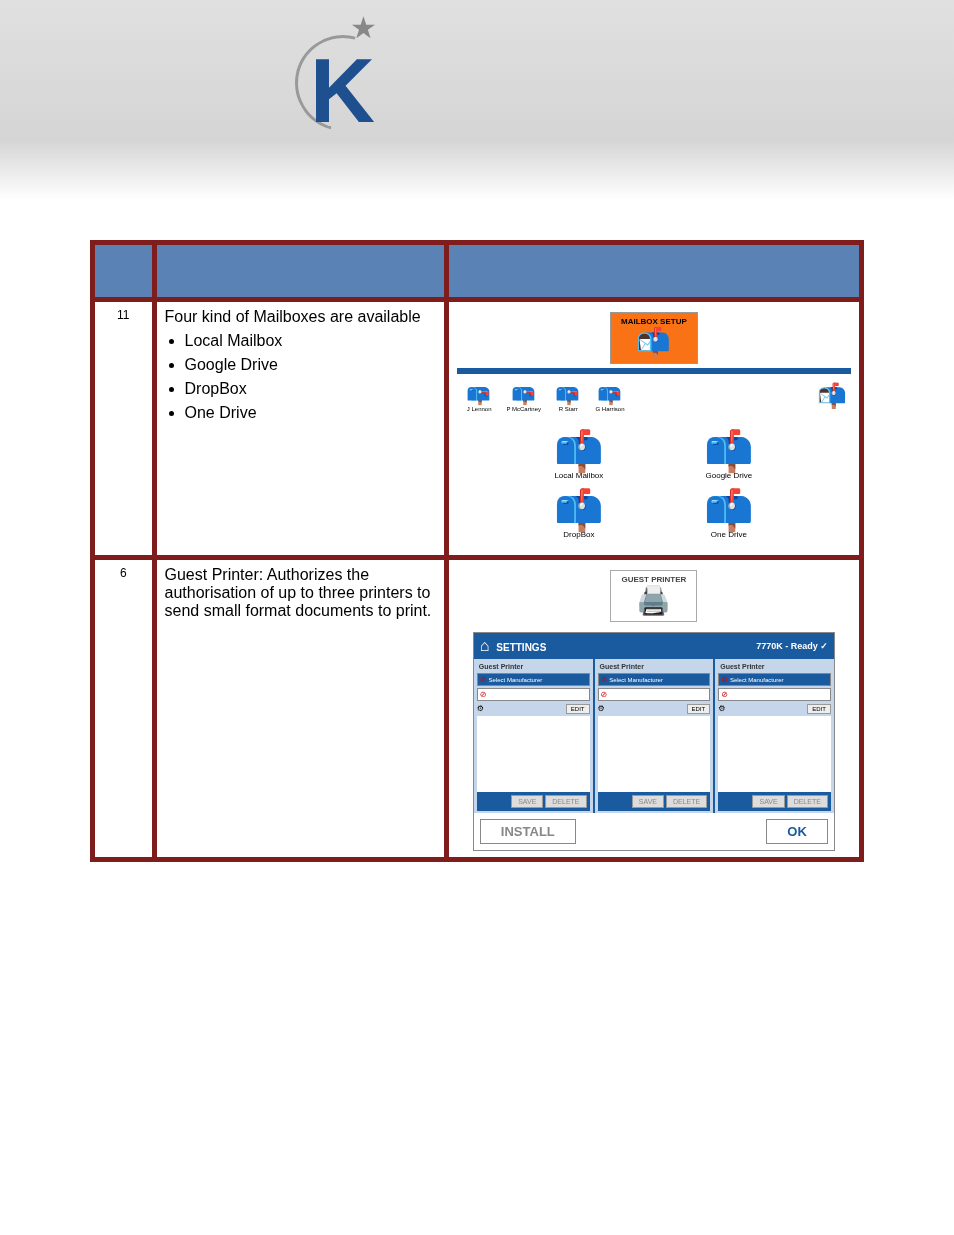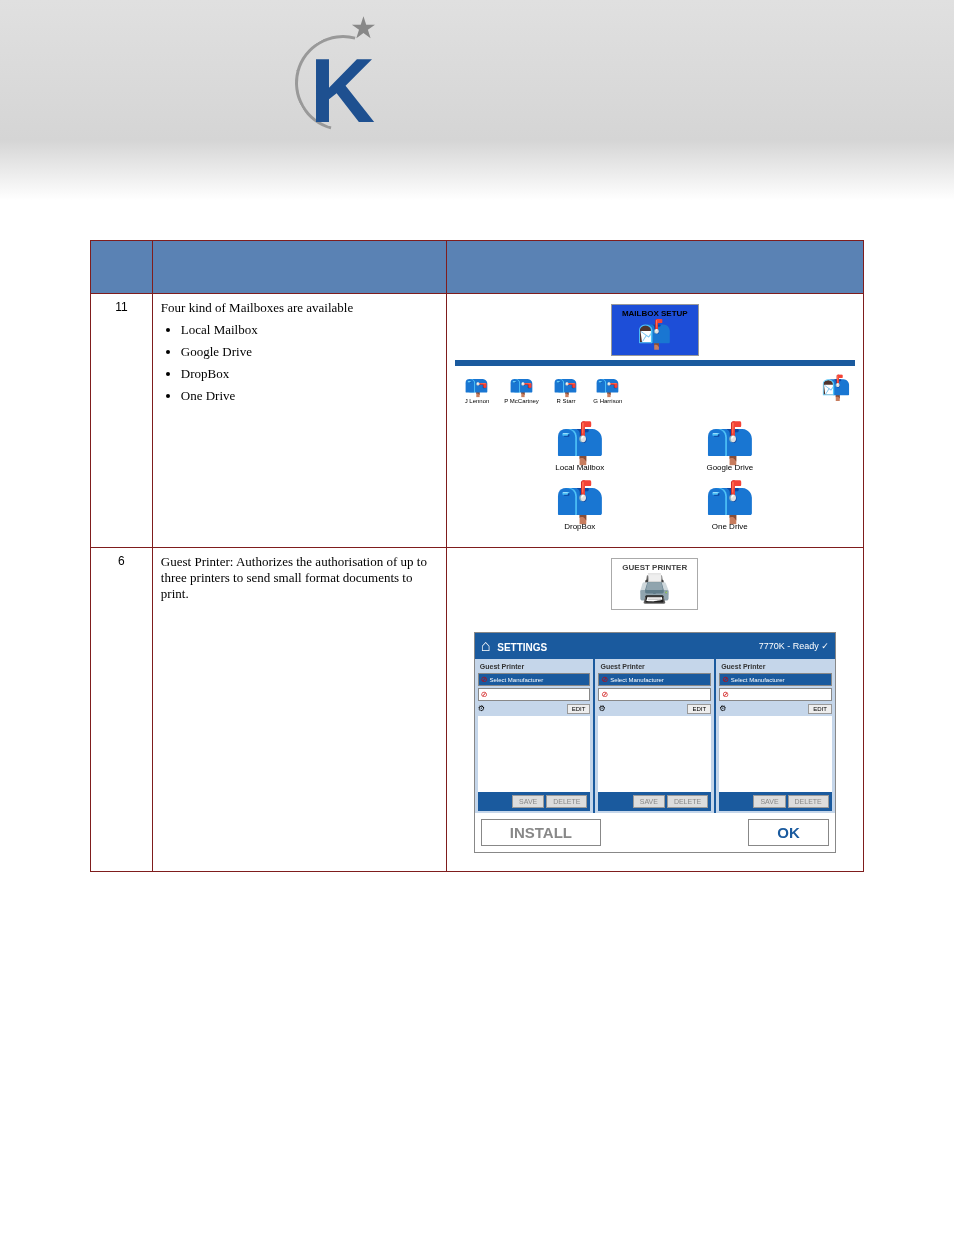--- a/index.html
+++ b/index.html
@@ -59,36 +59,36 @@
 }
 .content {
   padding: 40px 90px 20px 90px;
 }
 table.main-table {
   width: 100%;
   border-collapse: collapse;
   border: 1px solid #000;
 }
 table.main-table td, table.main-table th {
-  border: 1px solid #7f1d1d;
+  border: 5px solid #7f1d1d;
   vertical-align: top;
   padding: 6px 8px;
 }
 table.main-table thead td {
   background: #5a82b4;
   height: 40px;
 }
 .col-num { width: 8%; text-align: center; font-size: 12px; padding-top: 10px; }
-.col-desc { width: 38%; font-size: 13px; font-family: Liberation Serif, serif; }
+.col-desc { width: 38%; font-size: 16px; }
 .col-img { width: 54%; text-align: center; font-size: 10px; }
 ul.bullets { margin: 6px 0 0 20px; padding: 0; }
 ul.bullets li { margin-bottom: 6px; }
 .mailbox-setup-btn {
   display: inline-block;
-  background: #1d4ed8;
+  background: #f97316;
   border: 1px solid #999;
   padding: 4px 10px;
   margin: 4px auto;
 }
 .mailbox-setup-btn .lbl { font-size: 8px; font-weight: bold; }
 .mailbox-icon-sm { font-size: 28px; color: #000; display:inline-block; }
 .mailbox-row {
   border-top: 6px solid #1a5a9e;
   padding: 8px 4px;
   text-align: left;
@@ -118,49 +118,49 @@
   background: #fff;
   border: 1px solid #aaa;
   padding: 4px 10px;
   margin: 4px auto 10px auto;
 }
 .guest-printer-btn .lbl { font-size: 8px; font-weight: bold; color:#444; }
 .printer-glyph { font-size: 28px; }
 .settings-panel {
   border: 1px solid #888;
   width: 360px;
-  margin: 12px auto;
+  margin: 0 auto;
   text-align: left;
   font-size: 8px;
 }
 .settings-header {
   background: #1a5a9e;
   color: #fff;
   padding: 4px 6px;
   display: flex;
   align-items: center;
   justify-content: space-between;
   font-size: 10px;
 }
 .settings-header .home { font-size: 16px; margin-right:4px; }
-.settings-header .ready { font-size: 9px; }
+.settings-header .ready { font-size: 9px; font-weight: bold; }
 .gp-cols { display: flex; }
 .gp-col { flex:1; border-right: 2px solid #1a5a9e; padding: 2px 3px; background:#c5d6ea; min-height:150px; display:flex; flex-direction:column; }
 .gp-col:last-child { border-right: none; }
 .gp-title { background:#c5d6ea; font-size:7px; font-weight:bold; padding:2px; color:#333; }
 .gp-field { background:#fff; border:1px solid #888; margin:1px 0; padding:1px 2px; font-size:6px; display:flex; align-items:center; }
 .gp-field .stop { color:#c00; font-size:8px; margin-right:2px; }
 .gp-field.sel { background:#1a5a9e; color:#fff; }
 .gp-edit-row { text-align: right; margin-top:2px; }
 .gp-edit-btn { background:#eee; border:1px solid #999; font-size:6px; padding:1px 4px; }
 .gp-body { flex:1; background:#fff; margin-top:2px; }
 .gp-actions { background:#1a5a9e; padding:3px; text-align:right; }
 .gp-actions button { background:#ddd; border:1px solid #999; color:#888; font-size:7px; padding:2px 6px; margin-left:2px; }
 .bottom-bar { padding:6px; display:flex; justify-content:space-between; background:#fff; }
-.bottom-bar button { border:1px solid #888; padding:4px 28px; font-size:15px; font-weight:bold; background:#fff; }
+.bottom-bar button { border:1px solid #888; padding:4px 20px; font-size:13px; font-weight:bold; background:#fff; }
 .bottom-bar .install { color:#888; }
 .bottom-bar .ok { color:#1a5a9e; }
 .footer { text-align: center; font-size: 9px; color: #666; margin-top: 140px; }
 </style>
 </head>
 <body>
 
 <div class="header-band">
   <div class="logo-swoosh"></div>
   <div class="logo-star">★</div>

